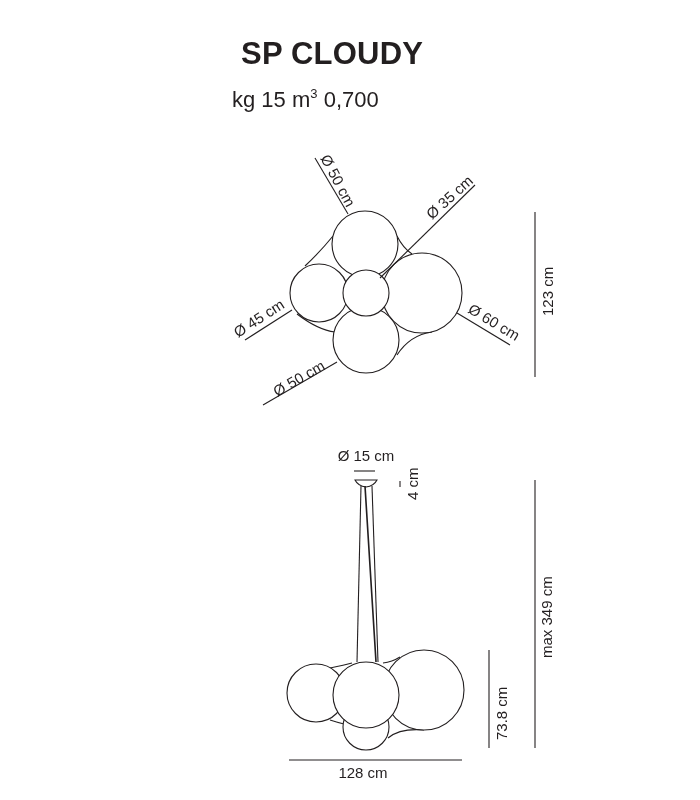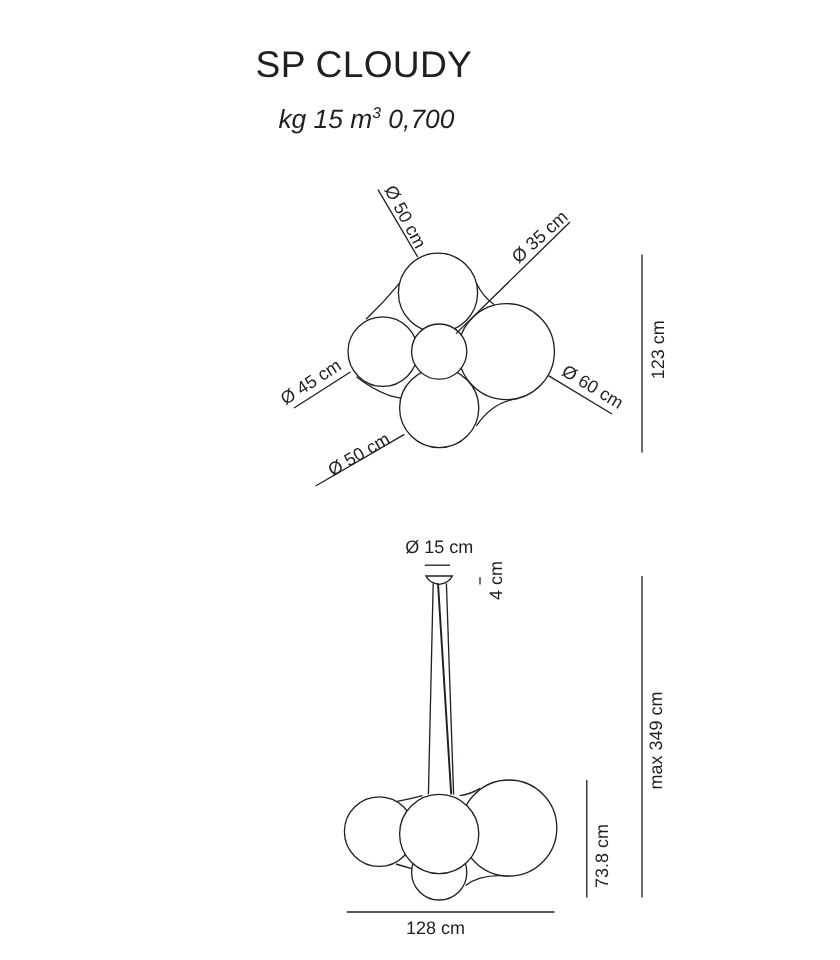--- a/index.html
+++ b/index.html
@@ -1,20 +1,20 @@
 <!DOCTYPE html>
 <html><head>
   <meta charset="utf-8">
   <style>
     html, body { margin: 0; padding: 0; background: #ffffff; }
     body { width: 700px; height: 800px; position: relative; overflow: hidden;
            font-family: "Liberation Sans", "DejaVu Sans", sans-serif; color: #231f20; }
-    .title { position: absolute; left: 213px; top: 36px; font-size: 31px; font-weight: normal;
+    .title { position: absolute; left: 241px; top: 36px; font-size: 31px; font-weight: bold;
              letter-spacing: 0.2px; white-space: nowrap; }
-    .subtitle { position: absolute; left: 232px; top: 86px; font-size: 22px; font-style: italic;
+    .subtitle { position: absolute; left: 232px; top: 86px; font-size: 22px; 
                 white-space: nowrap; text-align: center; }
     .subtitle sup { font-size: 13px; vertical-align: 9px; }
     svg.drawing { position: absolute; left: 0; top: 0; }
     .dim { font-family: "Liberation Sans", "DejaVu Sans", sans-serif; font-size: 15px; fill: #231f20; }
   </style>
 </head>
 <body>
 
 <div class="title">SP CLOUDY</div>
 <div class="subtitle"><span>kg 15</span> <span>m</span><sup>3</sup> <span>0,700</span></div>

